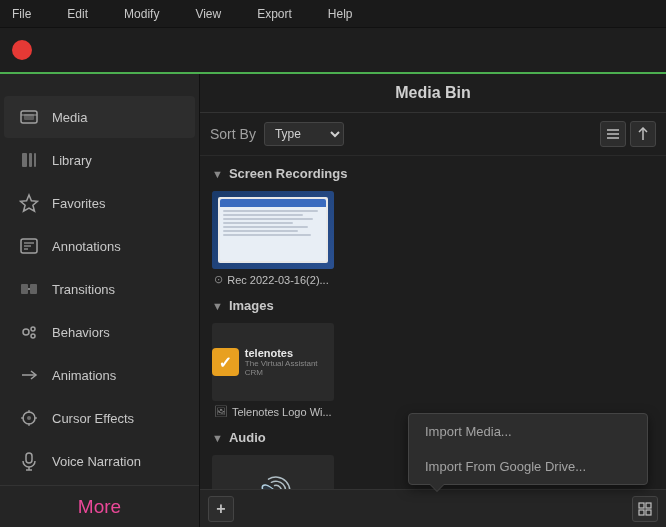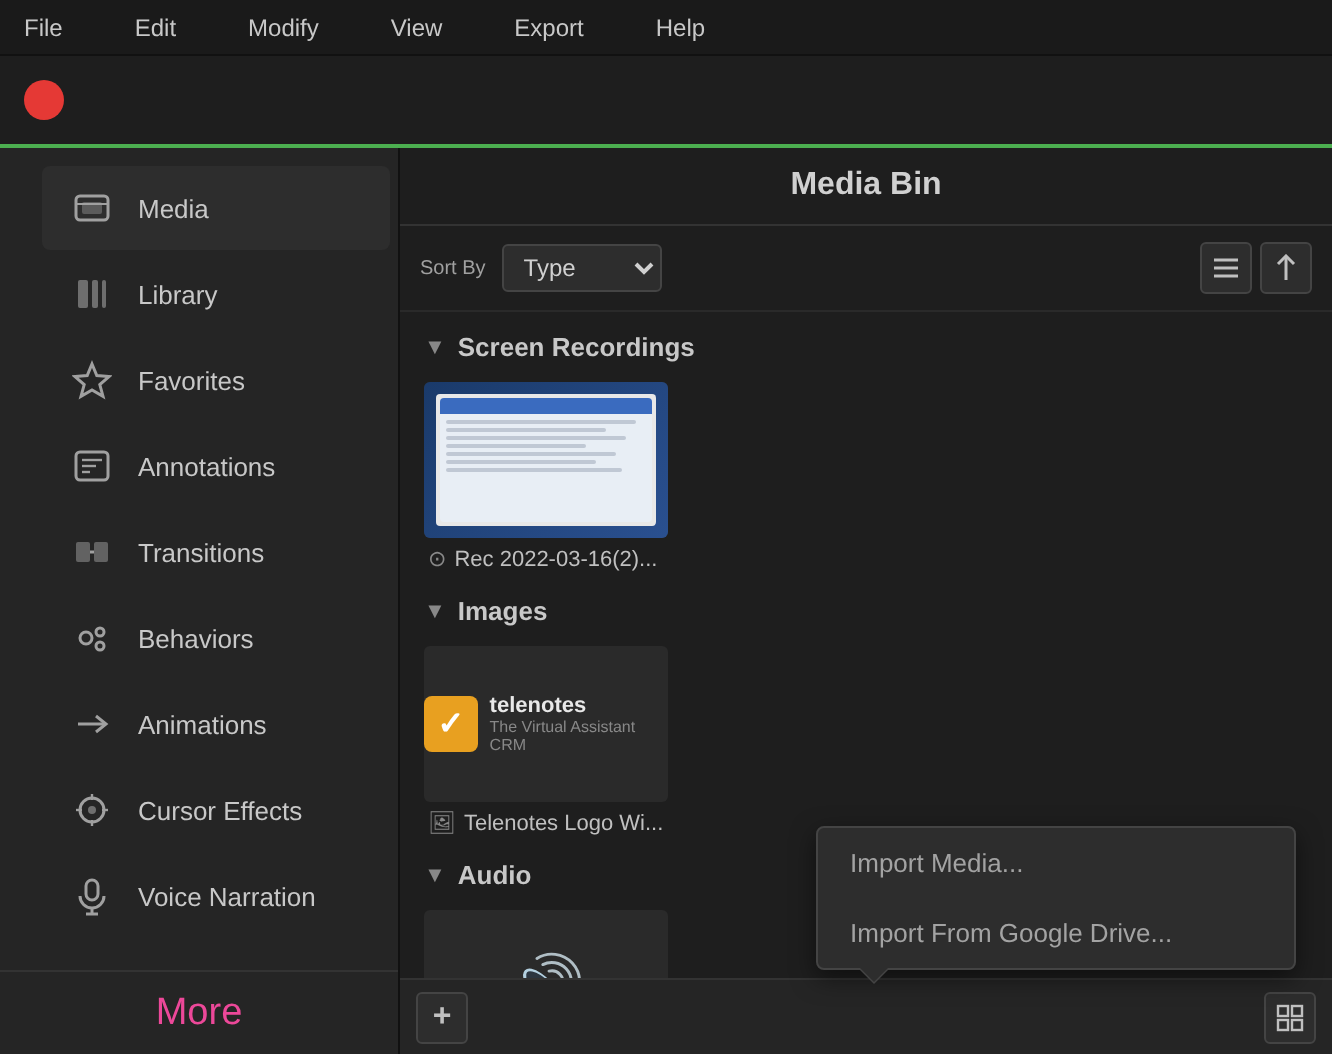--- a/index.html
+++ b/index.html
@@ -65,22 +65,21 @@
       width: 200px;
       background: #252525;
       display: flex;
       flex-direction: column;
       border-right: 1px solid #111;
       overflow: hidden;
     }
     .sidebar-items {
       flex: 1;
       overflow-y: auto;
-      padding: 8px 0;
-      margin-left: 17px;
+      padding: 21px 0;
     }
     .sidebar-item {
       display: flex;
       align-items: center;
       height: 42px;
       padding: 0 14px;
       gap: 12px;
       cursor: pointer;
       border-radius: 4px;
       margin: 1px 4px;
@@ -132,21 +131,21 @@
 
     
     .sort-bar {
       display: flex;
       align-items: center;
       padding: 8px 10px;
       gap: 8px;
       border-bottom: 1px solid #2a2a2a;
     }
     .sort-label {
-      font-size: 10px;
+      font-size: 14px;
       color: #a0a0a0;
     }
     .sort-select {
       background: #2d2d2d;
       border: 1px solid #444;
       color: #d0d0d0;
       font-size: 12px;
       padding: 3px 6px;
       border-radius: 3px;
       cursor: pointer;

